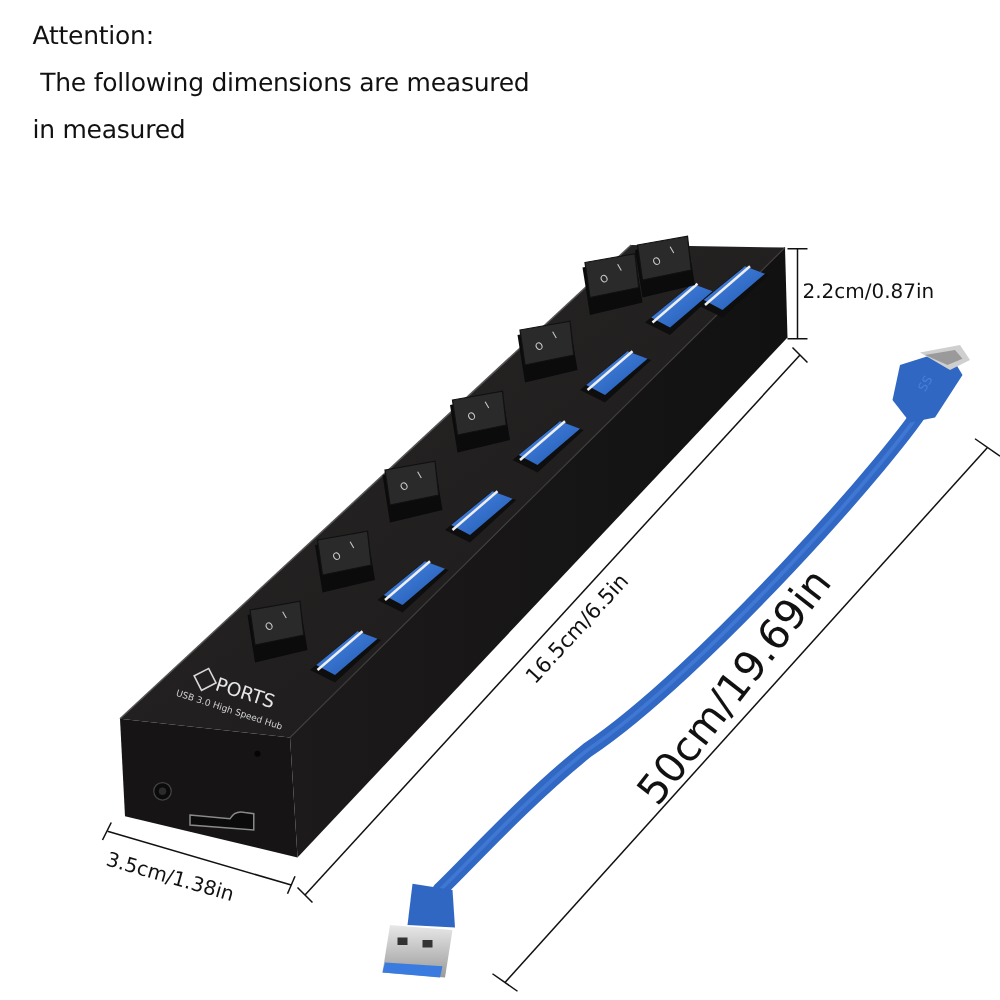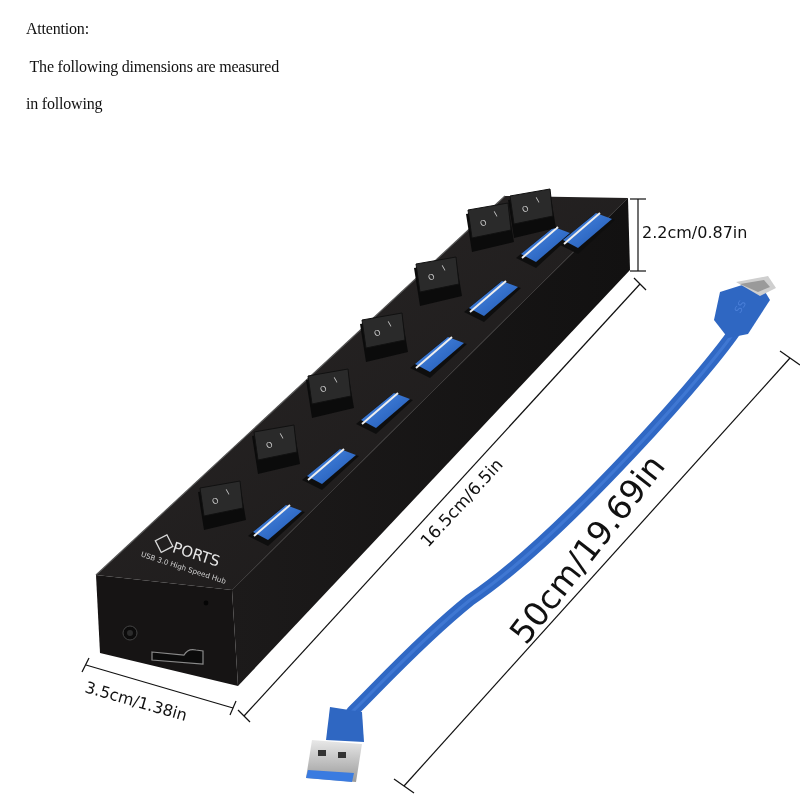--- a/index.html
+++ b/index.html
@@ -1,29 +1,29 @@
 <!DOCTYPE html>
 <html><head>
 <meta charset="utf-8">
 <style>
   html, body { margin: 0; padding: 0; background: #ffffff; }
   body { width: 800px; height: 800px; position: relative; overflow: hidden;
          font-family: "DejaVu Sans", sans-serif; color: #111; }
   .notice { position: absolute; left: 26px; top: 10px; width: 420px; }
-  .notice .line { font-size: 16px; line-height: 37.5px; white-space: pre; letter-spacing: -0.2px; font-family: Liberation Serif, serif; }
+  .notice .line { font-size: 20px; line-height: 37.5px; white-space: pre; letter-spacing: -0.2px; }
   svg.stage { position: absolute; left: 0; top: 0; }
   .dim-label { font-family: "DejaVu Sans", sans-serif; fill: #111; }
 </style>
 </head>
 <body>
 
 <div class="notice">
   <div class="line">Attention:</div>
   <div class="line"> The following dimensions are measured</div>
-  <div class="line">in following</div>
+  <div class="line">in measured</div>
 </div>
 
 <svg class="stage" width="800" height="800" viewBox="0 0 800 800">
   <defs>
     <linearGradient id="topFace" x1="0" y1="0" x2="1" y2="1">
       <stop offset="0" stop-color="#2a2727"></stop>
       <stop offset="1" stop-color="#1a1818"></stop>
     </linearGradient>
     <linearGradient id="sideFace" x1="0" y1="0" x2="1" y2="0">
       <stop offset="0" stop-color="#1c1a1a"></stop>

